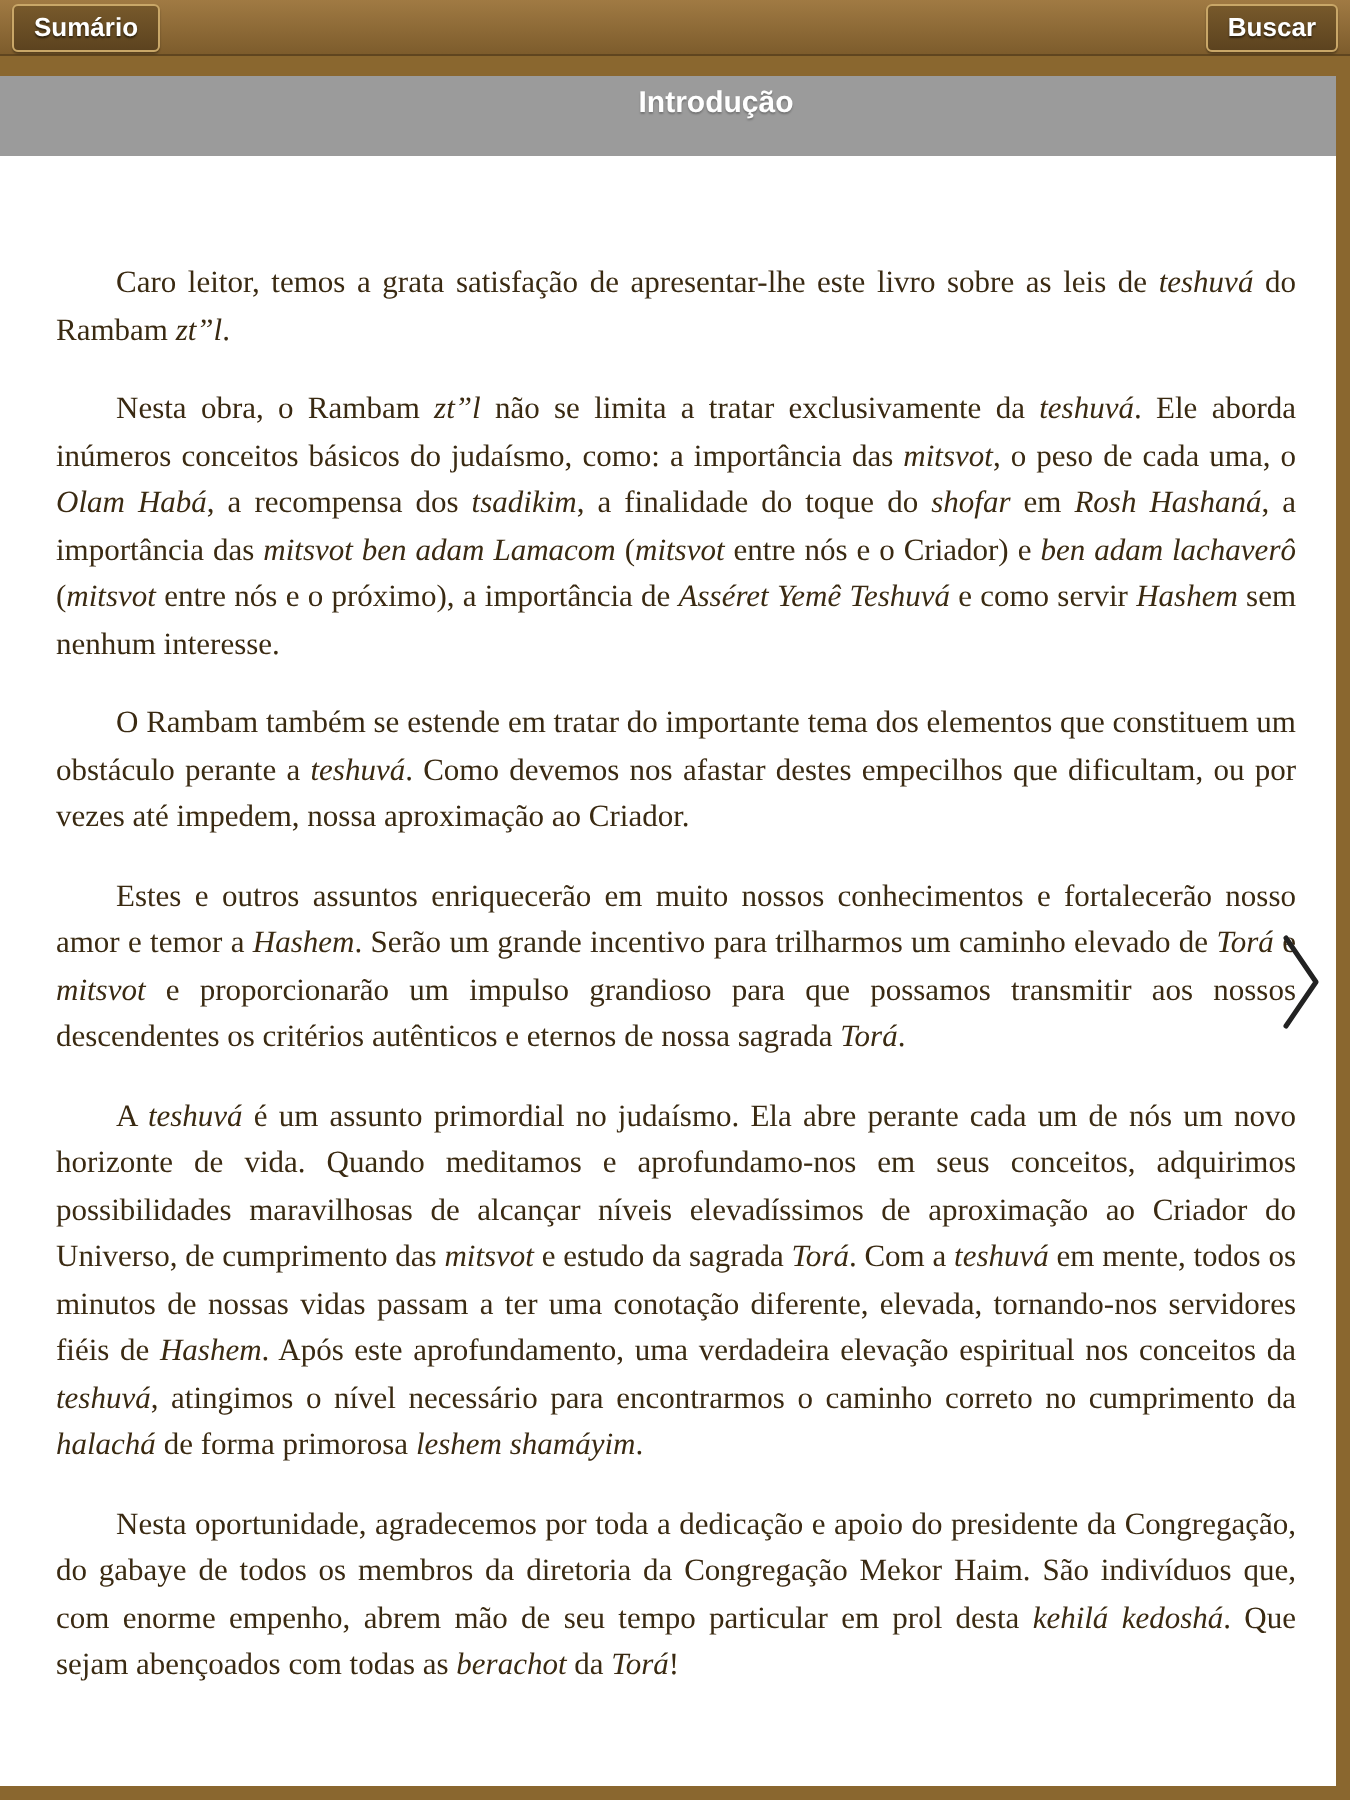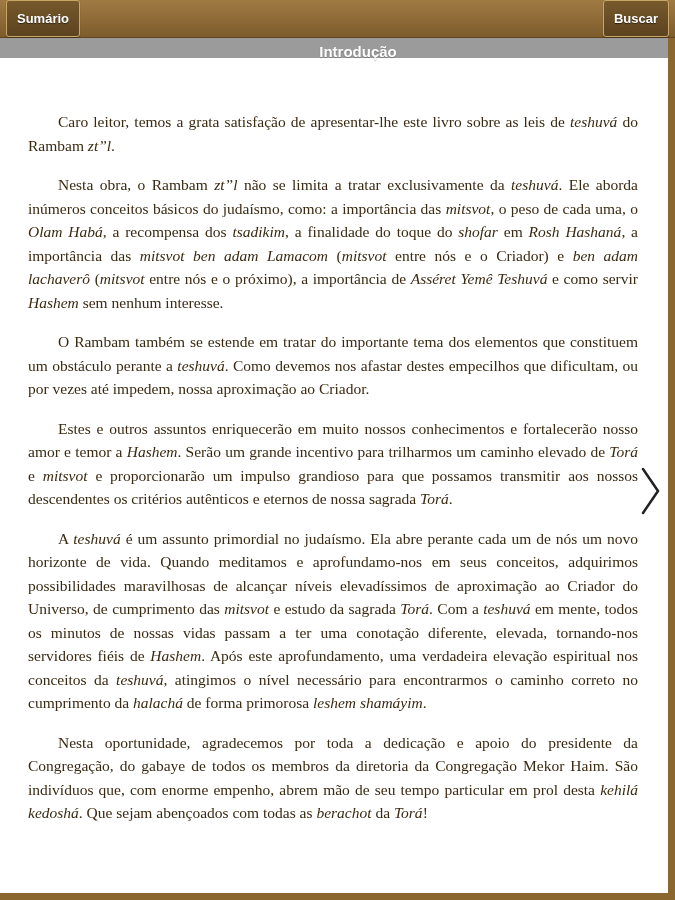--- a/index.html
+++ b/index.html
@@ -6,24 +6,24 @@
   body {
     width:675px; height:900px;
     position:relative;
     background:#8a672f;
     overflow:hidden;
     font-family:"Liberation Sans", sans-serif;
   }
 
   
   .topbar {
-    position:absolute; top:0; left:0; right:0; height:38px;
+    position:absolute; top:0; left:0; right:0; height:28px;
     background:linear-gradient(#a07a43, #7d5c2c);
     border-bottom:1px solid #5f451f;
-    display:flex; 
+    display:flex; align-items:center;
     padding:0 6px; box-sizing:border-box;
   }
   .tb-btn {
     background:linear-gradient(#77592b, #5c431f);
     border:1px solid #c9a768;
     border-radius:3px;
     color:#ffffff;
     font-weight:bold;
     font-size:13px;
     line-height:16px;
@@ -37,32 +37,32 @@
   .tb-btn + .tb-btn { margin-left:8px; }
 
   
   .page {
     position:absolute; top:38px; left:0; right:7px; bottom:7px;
     background:#ffffff;
     overflow:hidden;
   }
 
   .chapter-header {
-    height:20px; line-height:28px;
+    height:40px; line-height:28px;
     background:#9b9b9b;
     color:#ffffff;
     font-weight:bold;
     font-size:15px;
     text-align:center;
     text-shadow:0 1px 1px rgba(0,0,0,.25);
     padding-left:48px;
   }
 
   .reading {
-    padding:52px 30px 0 28px;
+    padding:52px 20px 0 28px;
     font-family:"Liberation Serif", serif;
     font-size:15.5px;
     line-height:23.5px;
     color:#3a2a12;
     text-align:justify;
   }
   .reading p { margin:0 0 16px 0; text-indent:30px; }
   .reading i { font-style:italic; }
 
   

